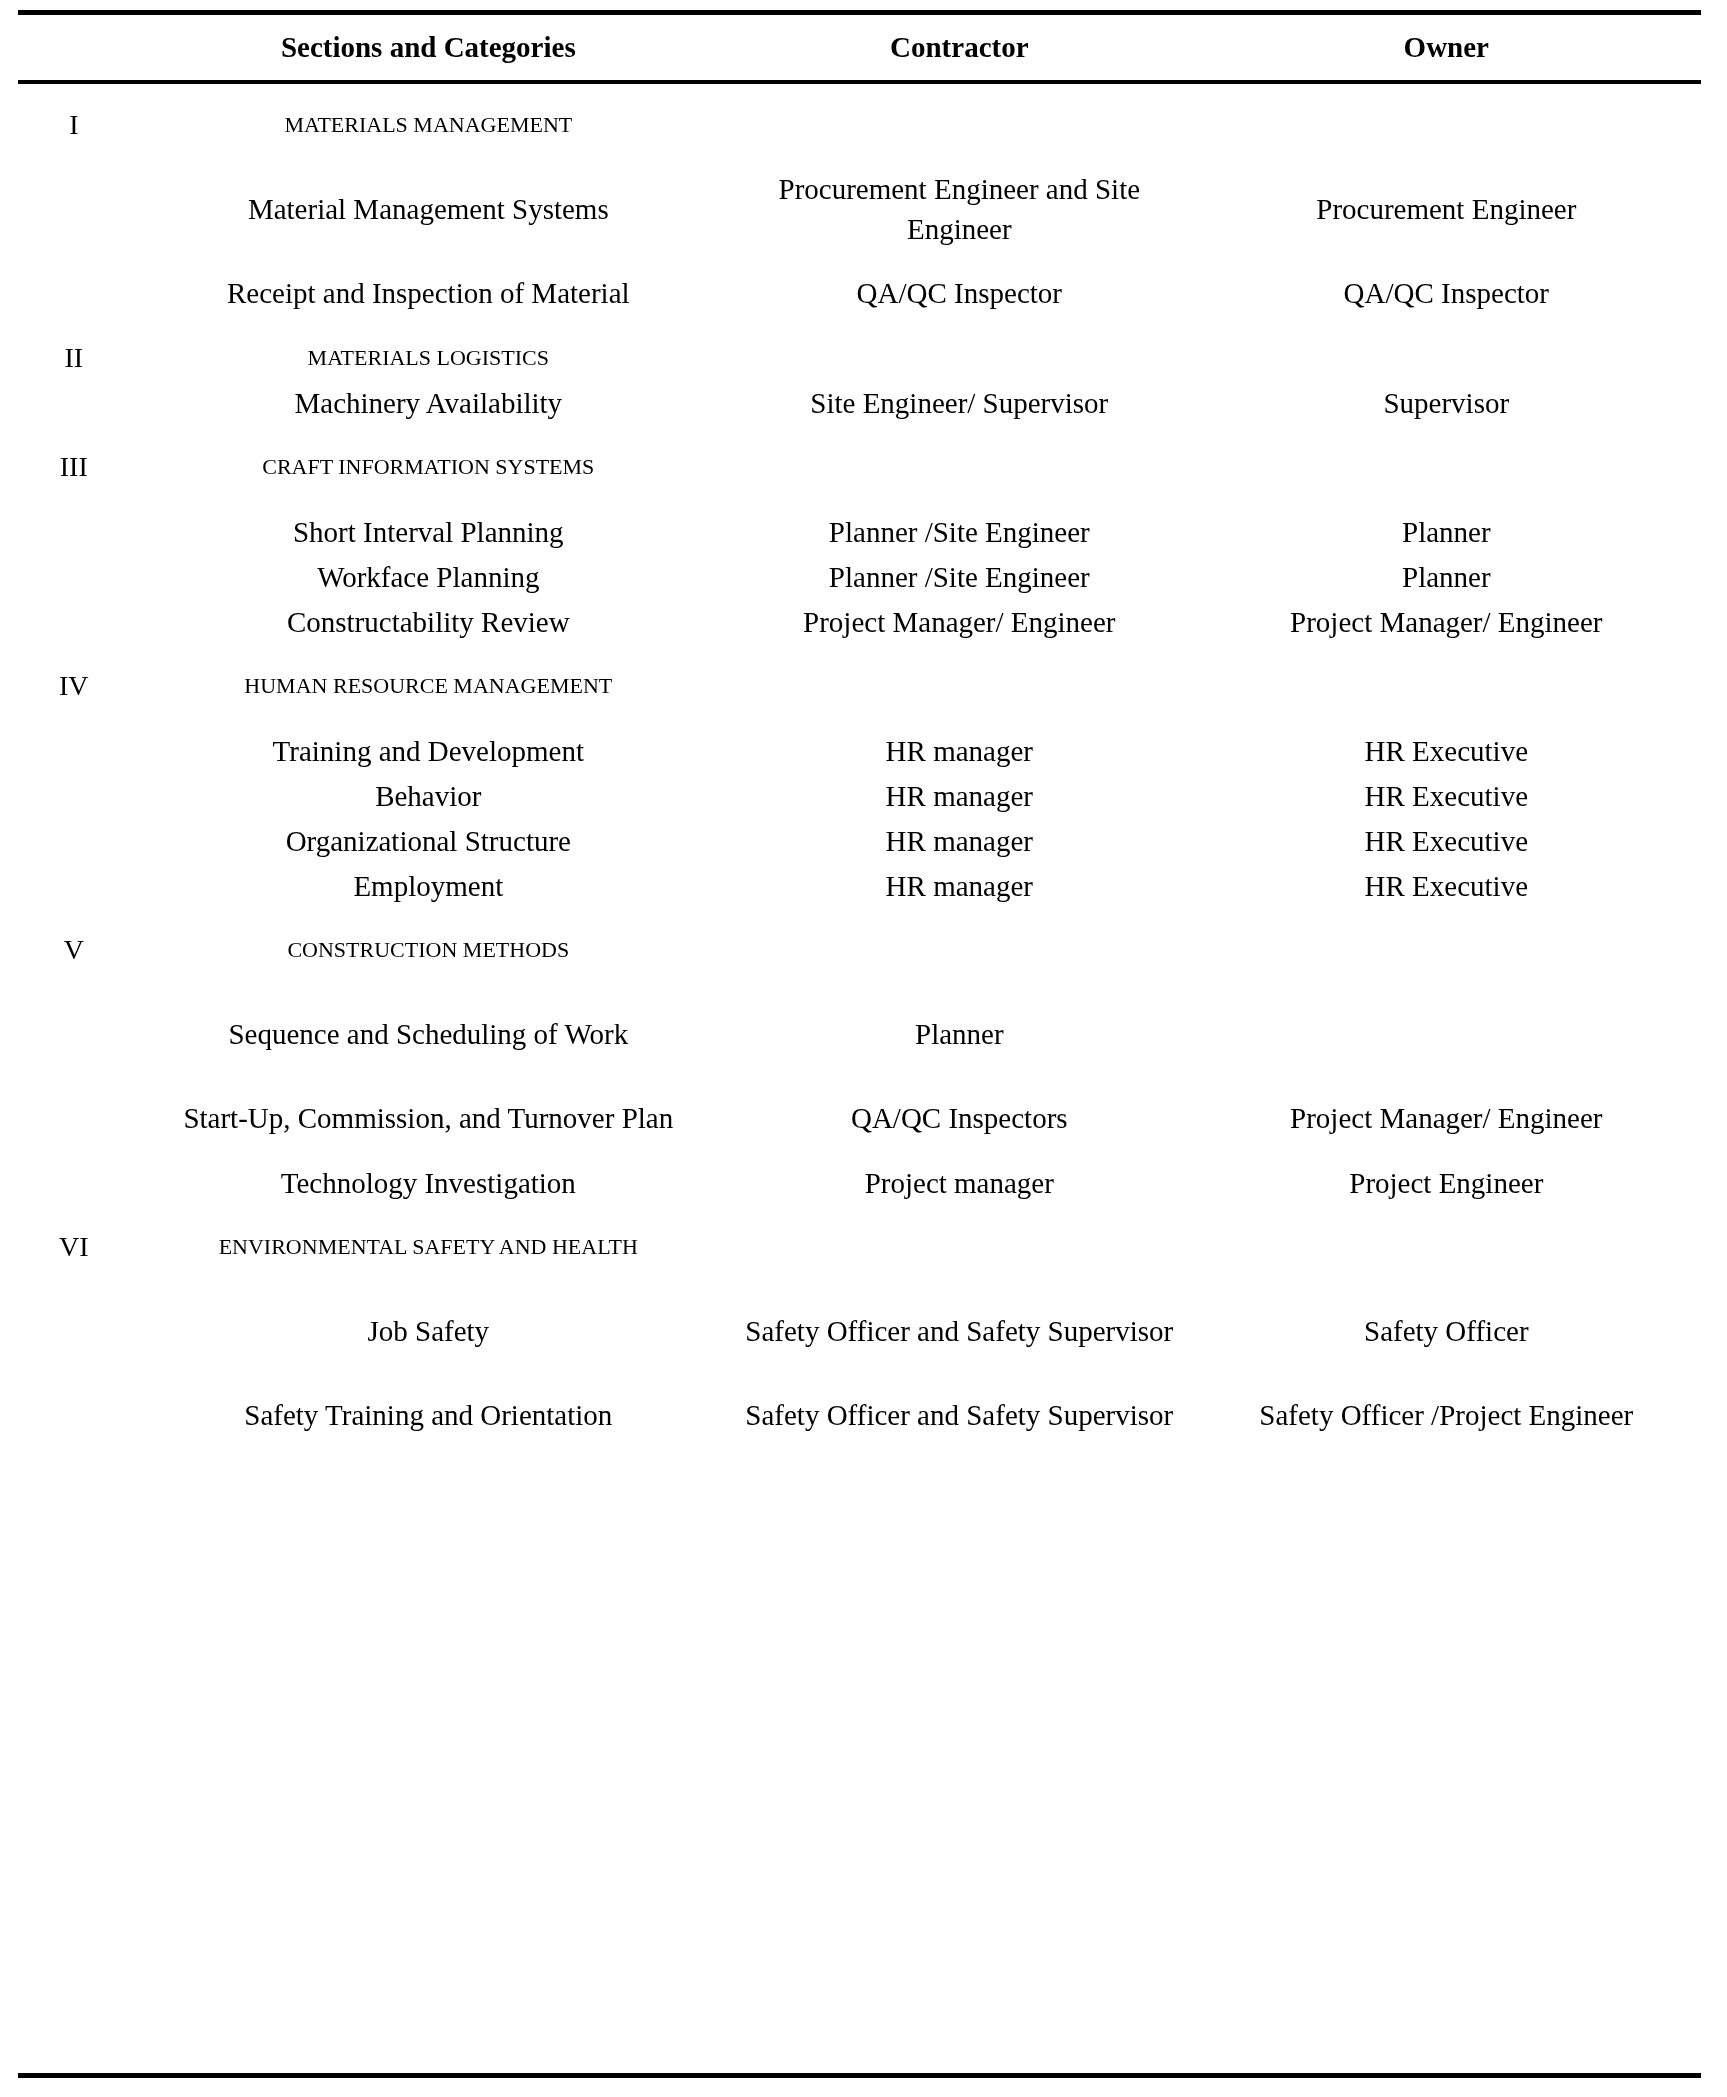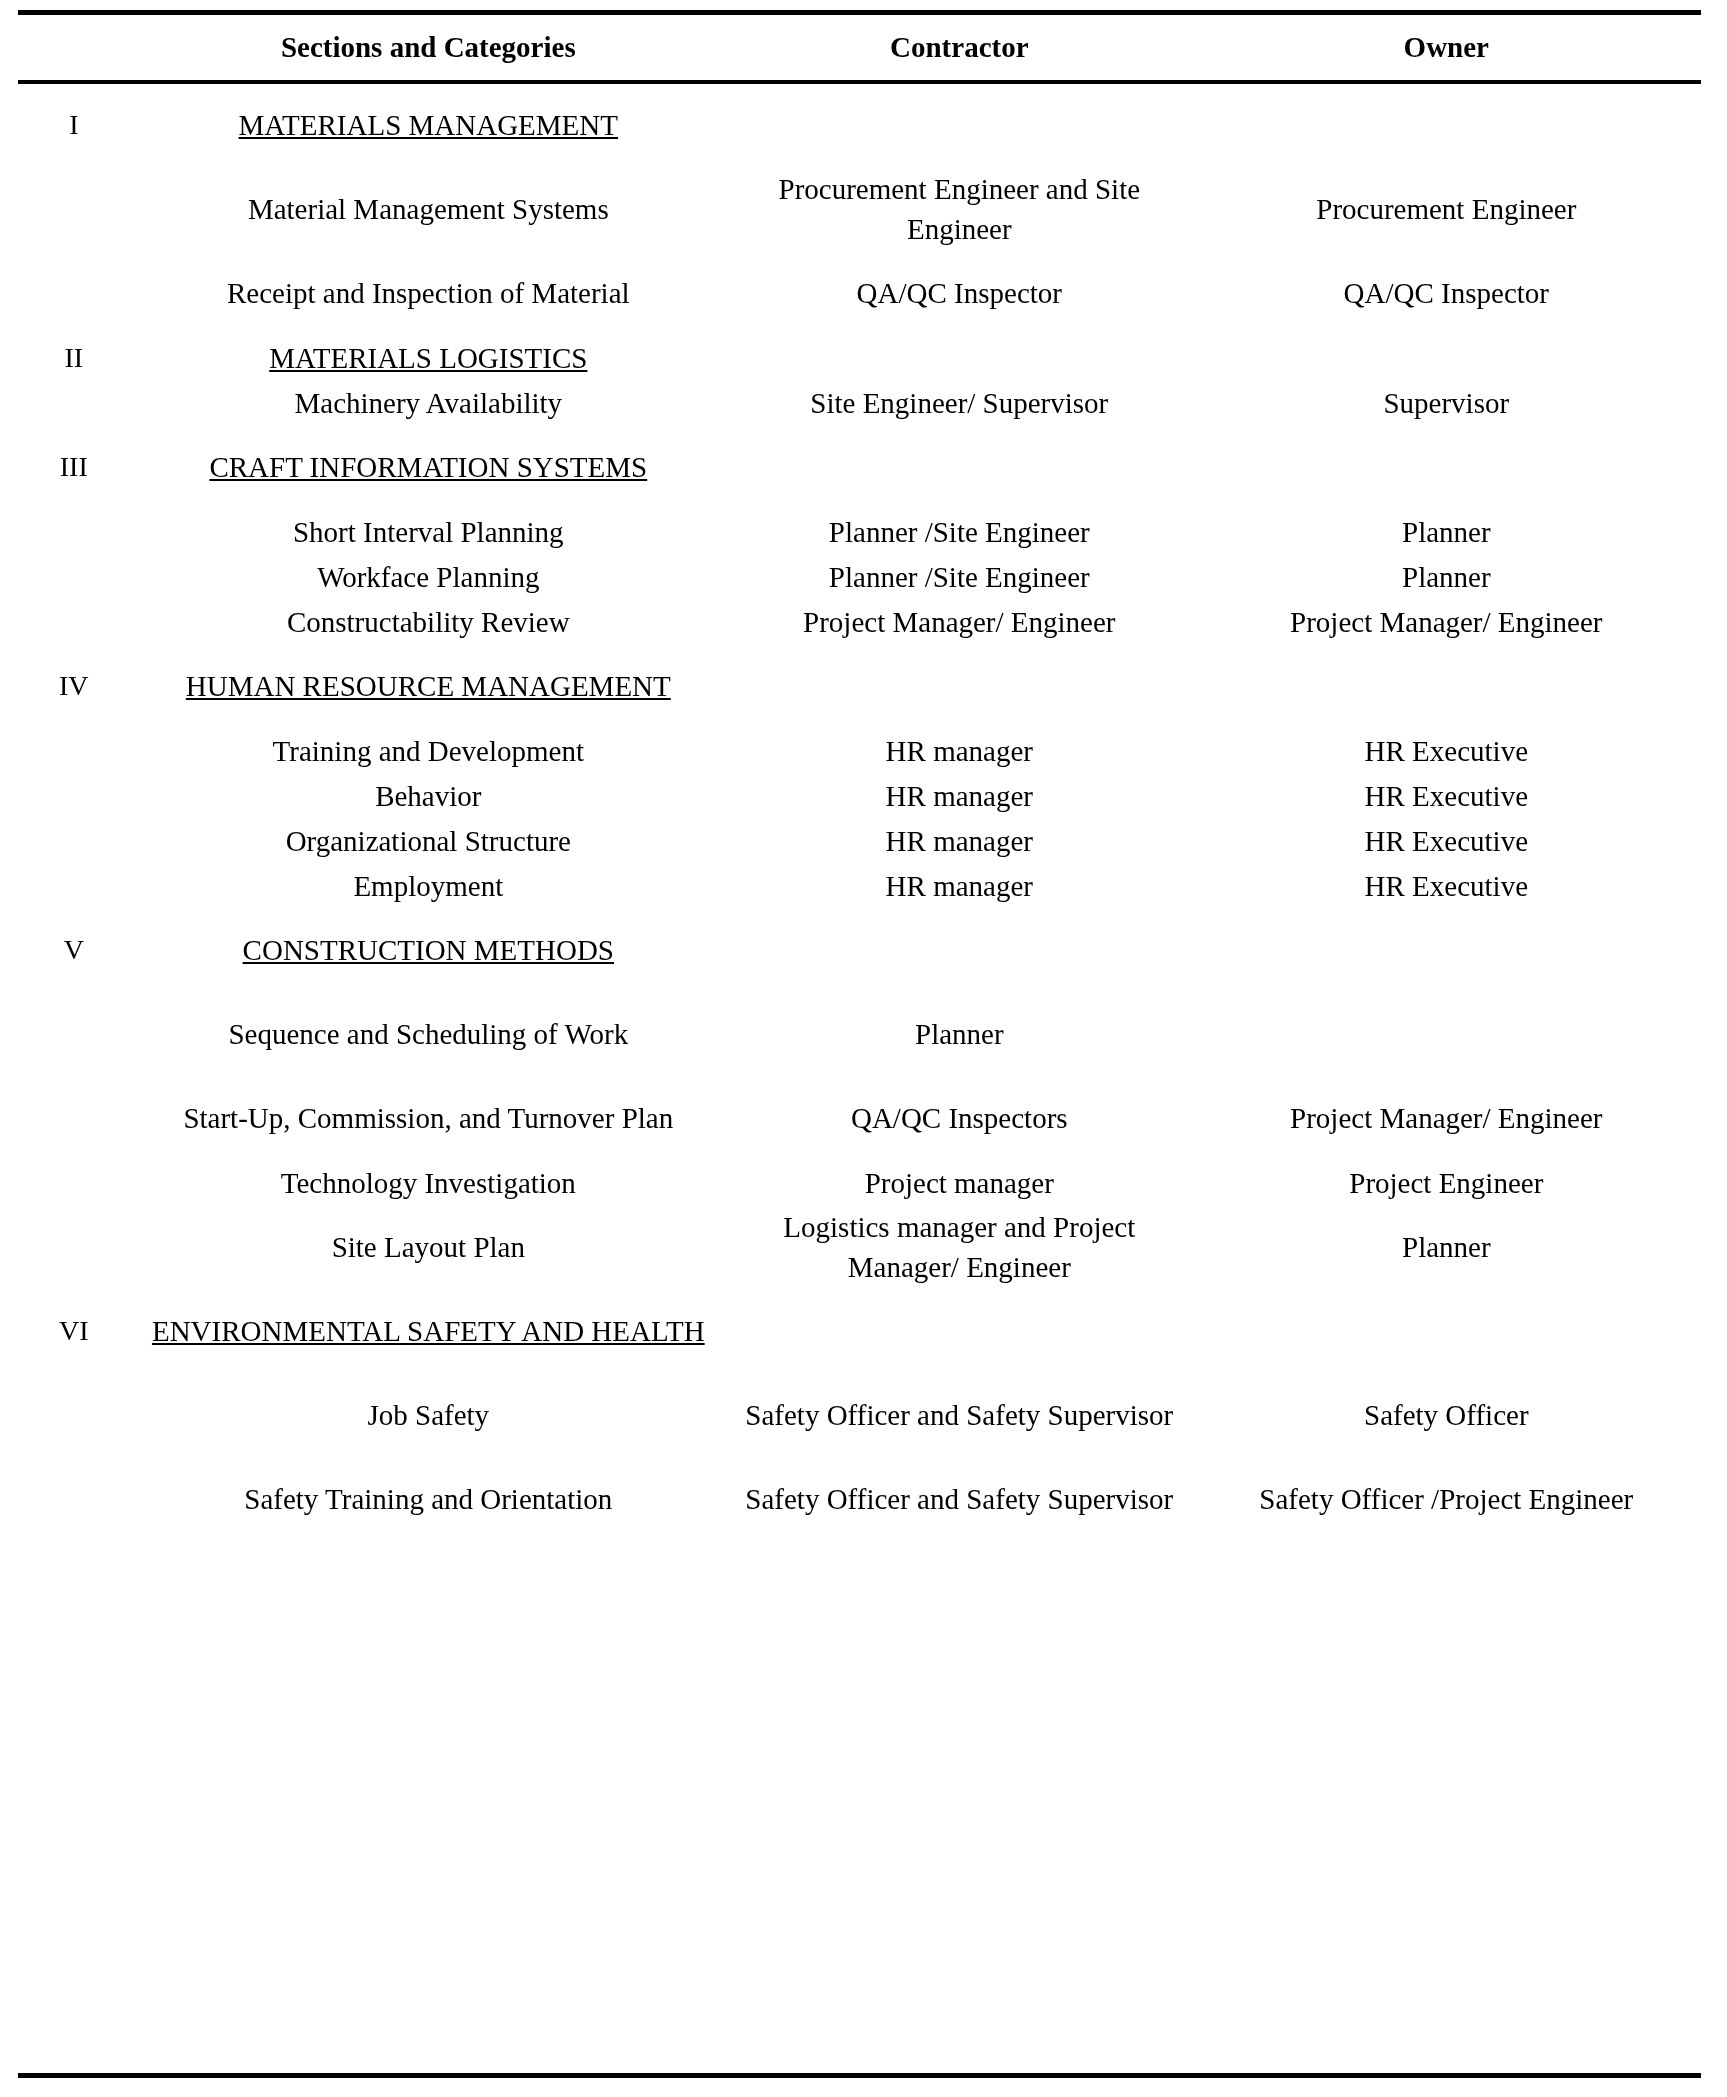--- a/index.html
+++ b/index.html
@@ -65,23 +65,22 @@
   }
 
   tbody td { padding: 2px 3px; }
 
   td.num {
     font-size: 28px;
     text-align: center;
   }
 
   td.sec-head {
-    font-size: 29px;
-    line-height: 1.38;
-    text-decoration: underline;
+    font-size: 22px;
+    line-height: 1.38;
   }
 
   td.cat {
     font-size: 29px;
     line-height: 1.38;
     text-align: center;
   }
 
   td.role {
     font-size: 29px;
@@ -217,26 +216,20 @@
           <td class="role">QA/QC Inspectors</td>
           <td class="role">Project Manager/ Engineer</td>
         </tr>
         <tr class="h3">
           <td class="num"></td>
           <td class="cat">Technology Investigation</td>
           <td class="role">Project manager</td>
           <td class="role">Project Engineer</td>
         </tr>
         <tr class="h2">
-          <td class="num"></td>
-          <td class="cat">Site Layout Plan</td>
-          <td class="role">Logistics manager and Project Manager/ Engineer</td>
-          <td class="role">Planner</td>
-        </tr>
-        <tr class="h2">
           <td class="num">VI</td>
           <td class="sec-head">ENVIRONMENTAL SAFETY AND HEALTH</td>
           <td class="role"></td>
           <td class="role"></td>
         </tr>
         <tr class="h2">
           <td class="num"></td>
           <td class="cat">Job Safety</td>
           <td class="role">Safety Officer and Safety Supervisor</td>
           <td class="role">Safety Officer</td>

